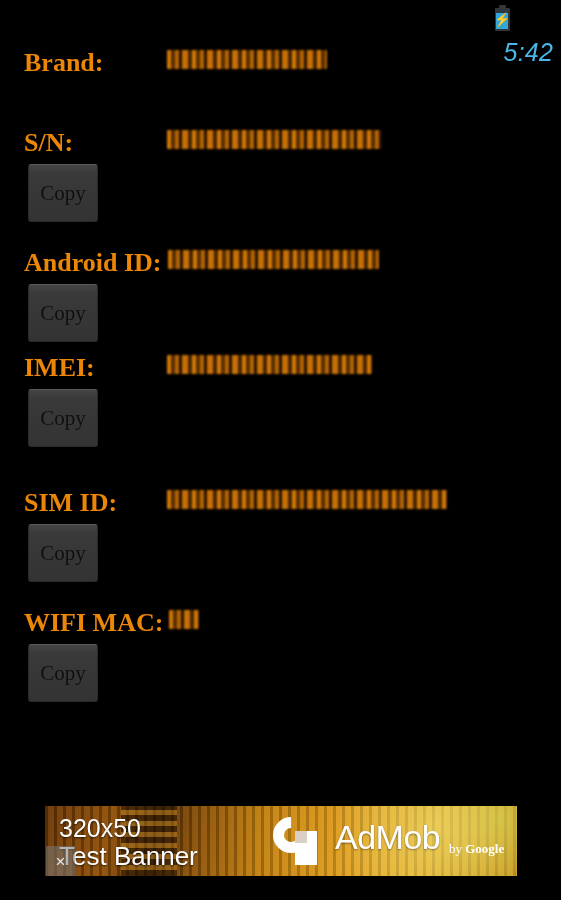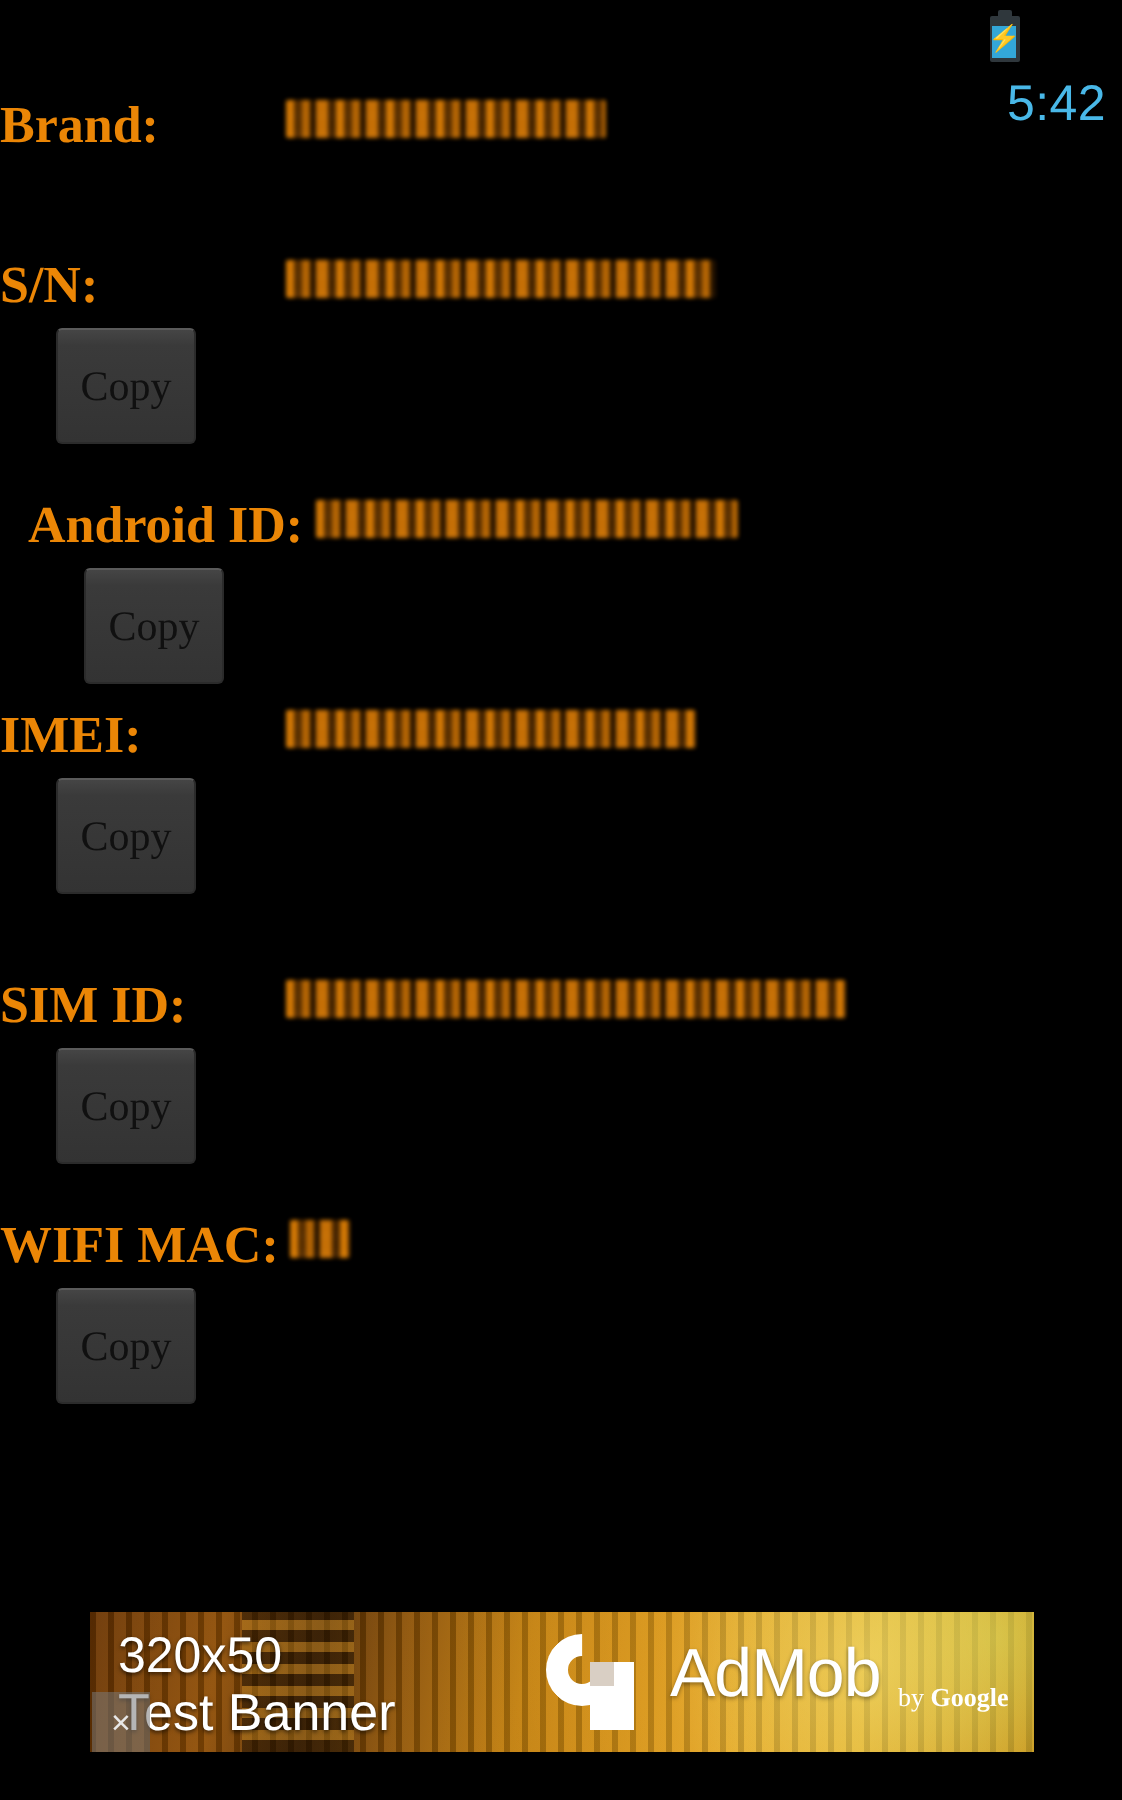--- a/index.html
+++ b/index.html
@@ -62,27 +62,29 @@
     position:absolute; left:50%; top:52%;
     transform:translate(-50%,-50%);
     font-size:13px; color:#ffffff; line-height:1;
   }
   #clock {
     font-family:"Liberation Sans", sans-serif;
     font-size:25px; color:#49b8e8;
     letter-spacing:0.2px;
     margin-left:9px; margin-bottom:1px;
     line-height:25px;
+    font-style:italic;
   }
 
   
   #content { position:absolute; top:40px; left:0; width:561px; }
   .row { position:relative; }
   .row-line {
     display:flex; align-items:baseline;
+    padding-left:24px;
   }
   .field-label {
     color:#eb8606;
     font-family:"Liberation Serif", serif;
     font-size:26px;
     font-weight:bold;
     white-space:nowrap;
     line-height:30px;
   }
   .field-label.narrow { min-width:137px; }
@@ -239,21 +241,21 @@
           <span class="redacted" style="width: 160px;"></span>
         </div>
       </div>
       <div class="row" style="position: absolute; top: 88px; left: 0px; width: 561px;">
         <div class="row-line">
           <span class="field-label narrow">S/N:</span>
           <span class="redacted" style="width: 215px;"></span>
         </div>
         <div class="copy-btn" style="margin-top: 6px;">Copy</div>
       </div>
-      <div class="row" style="position: absolute; top: 208px; left: 0px; width: 468px; margin-left: 14px;">
+      <div class="row" style="position: absolute; top: 208px; left: 0px; width: 468px;">
         <div class="row-line">
           <span class="field-label">Android ID:</span>
           <span class="redacted" style="width: 211px;"></span>
         </div>
         <div class="copy-btn" style="margin-top: 6px;">Copy</div>
       </div>
       <div class="row" style="position: absolute; top: 313px; left: 0px; width: 561px;">
         <div class="row-line">
           <span class="field-label narrow">IMEI:</span>
           <span class="redacted" style="width: 205px;"></span>

